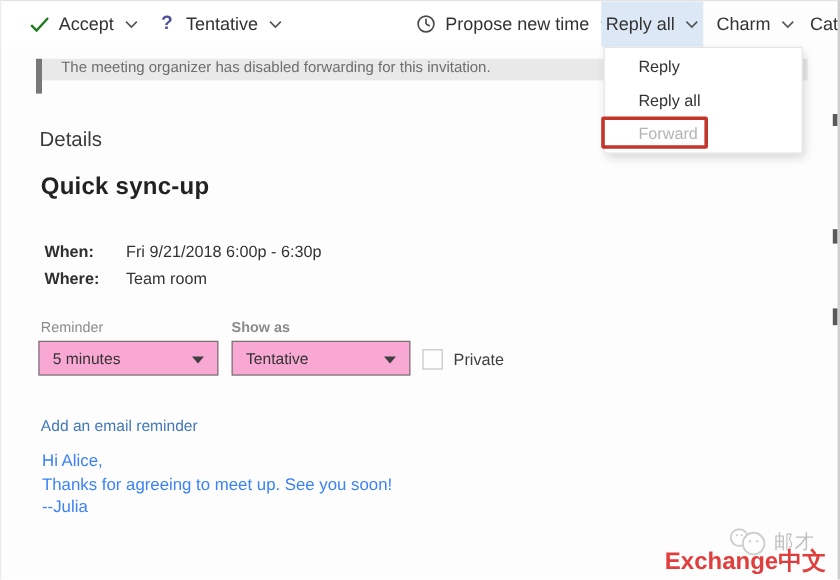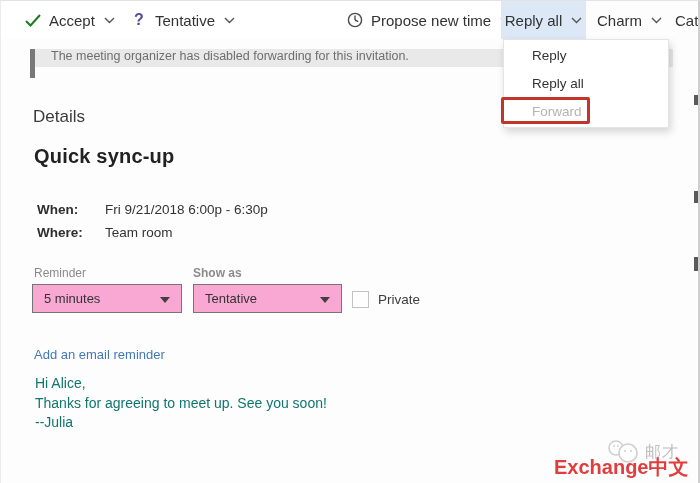--- a/index.html
+++ b/index.html
@@ -46,21 +46,21 @@
   .select { position:absolute; top:283px; height:29px; border:1px solid #757575; background:#f9a8d4;
             display:flex; align-items:center; font-size:13px; color:#333; padding-left:11px; cursor:pointer; }
   .caret { position:absolute; right:11px; top:12px; width:0; height:0;
            border-left:5px solid transparent; border-right:5px solid transparent; border-top:6px solid #3f3f3f; }
   .checkbox { position:absolute; left:351px; top:290px; width:17px; height:17px;
               border:1px solid #c3c3c3; background:#fefefe; cursor:pointer; }
   .cb-label { position:absolute; left:377px; top:291px; font-size:13.5px; color:#3d3d3d; }
   .link { position:absolute; left:33px; top:330px; font-size:13px; color:#4479b8; cursor:pointer;margin-top:16px; }
 
   
-  .body-text { position:absolute; left:34px; top:373px; font-size:14px; line-height:19.5px; color:#0f766e; }
+  .body-text { position:absolute; left:34px; top:373px; font-size:14px; line-height:19.5px; color:#3b82f6; }
 
   
   .wm-logo { position:absolute; left:602px; top:437px; }
   .wm-brand { position:absolute; left:644px; top:441px; font-size:16px; color:#bfbfbf; letter-spacing:1px; }
   .wm-site { position:absolute; left:553px; top:453px; font-size:20px; font-weight:600; color:#e23d3d; }
 
   
   .edge-tick { position:absolute; right:0; width:4px; background:#5a5a5a; }
 </style>
 </head>

